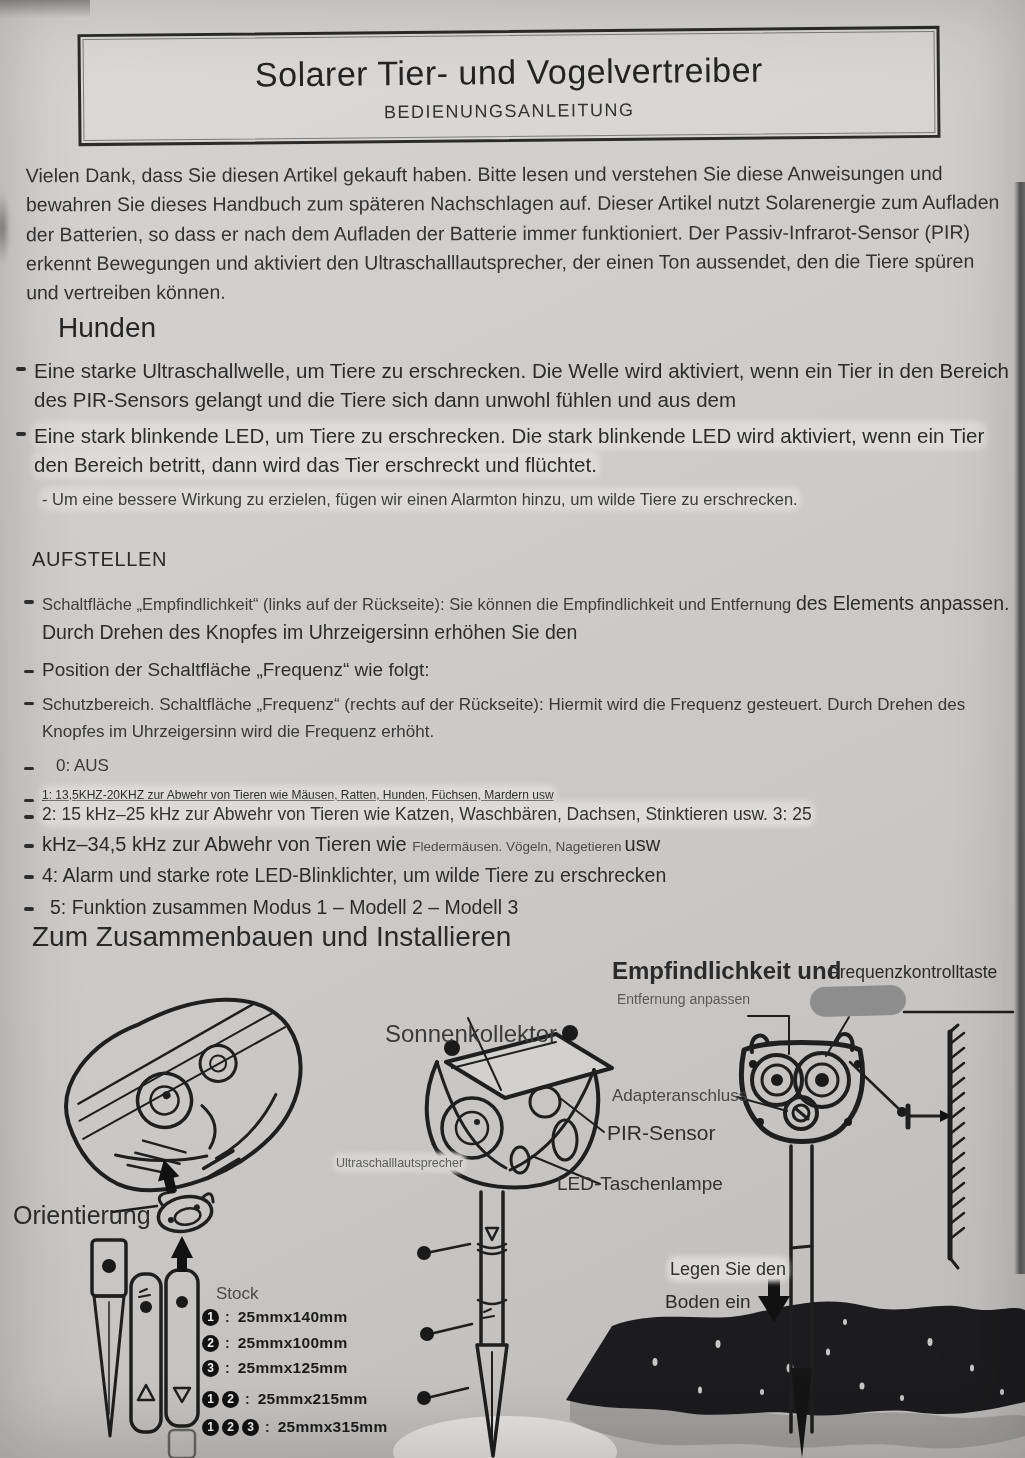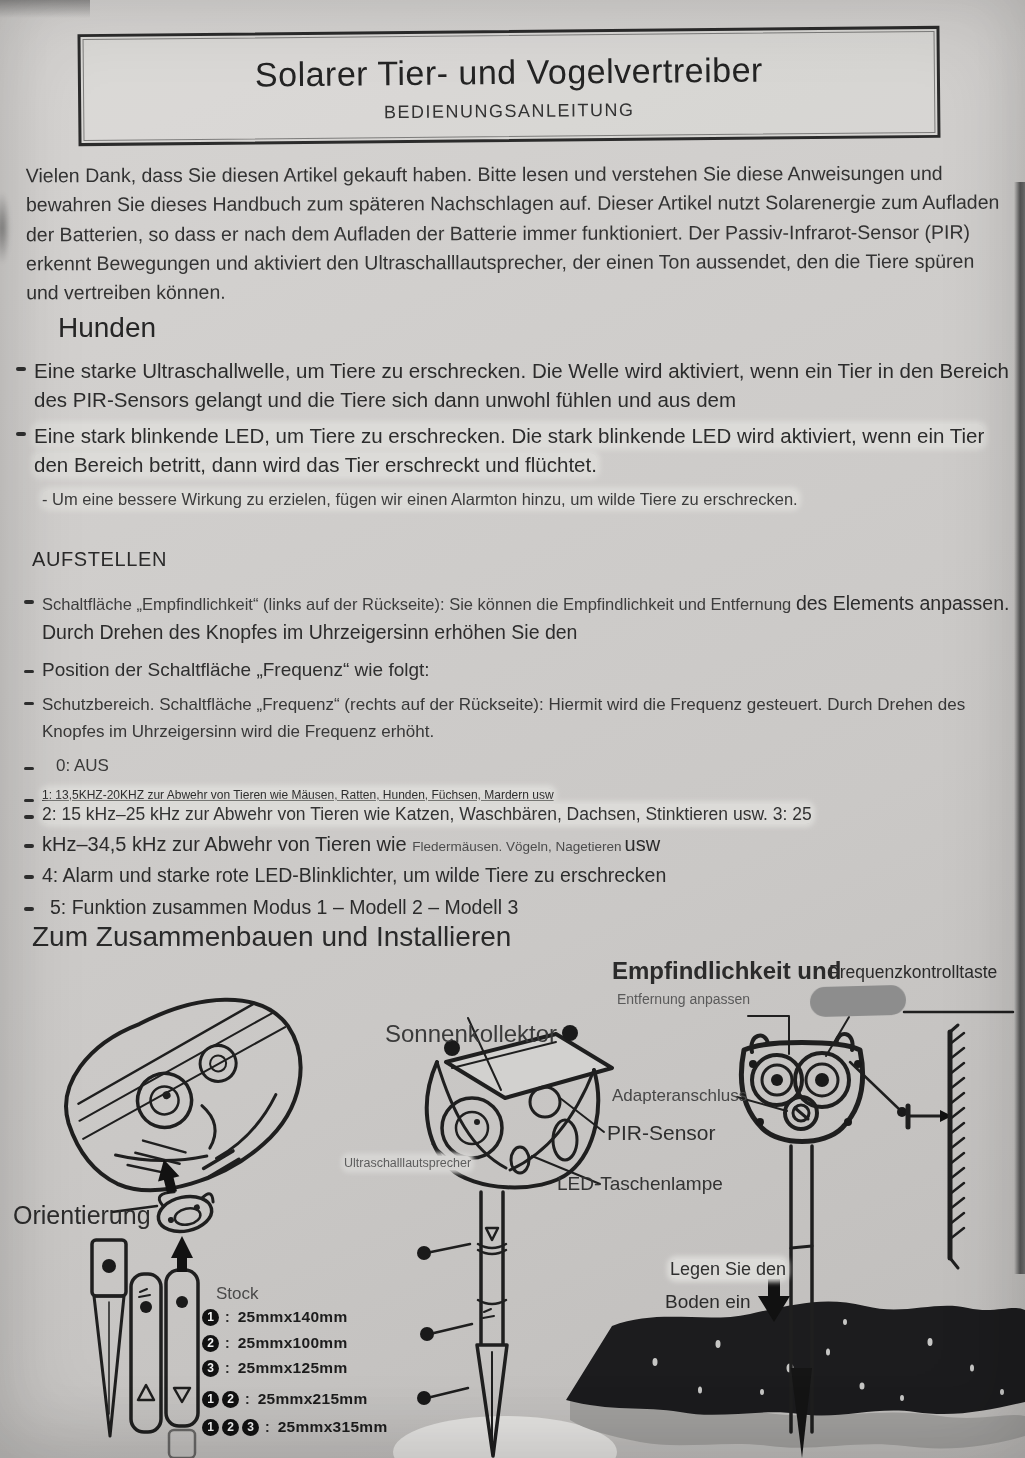--- a/index.html
+++ b/index.html
@@ -51,21 +51,21 @@
   .a-li9{font-size:19.5px;color:#2c2c2c;} .a-li9 .txt{padding-left:8px;}
   
   .lbl{position:absolute;white-space:nowrap;}
   .lbl-sonnen{left:385px;top:996px;font-size:24px;color:#3a3a3a;margin-top:24px;}
   .lbl-empf1{left:612px;top:957px;font-size:24px;color:#2b2b2b;font-weight:bold;}
   .lbl-empf2{left:617px;top:991px;font-size:14px;color:#5a5a5a;}
   .lbl-freq{left:829px;top:962px;font-size:17.5px;color:#2b2b2b;}
   .lbl-adapter{left:612px;top:1086px;font-size:17px;color:#474747;}
   .lbl-pir{left:607px;top:1121px;font-size:21px;color:#2f2f2f;}
   .lbl-led{left:557px;top:1173px;font-size:19px;color:#333;}
-  .lbl-ultra{left:344px;top:1156px;font-size:12.5px;color:#5d5d5d;background:#d6d5d3;box-shadow:0 0 4px 3px #d6d5d3;border-radius:5px;}
+  .lbl-ultra{left:336px;top:1156px;font-size:12.5px;color:#5d5d5d;background:#d6d5d3;box-shadow:0 0 4px 3px #d6d5d3;border-radius:5px;}
   .lbl-orient{left:13px;top:1201px;font-size:25px;color:#2c2c2c;}
   .lbl-legen1{left:670px;top:1259px;font-size:18px;color:#2f2f2f;}
   .lbl-legen2{left:665px;top:1291px;font-size:19px;color:#2b2b2b;}
   .redaction{position:absolute;left:810px;top:986px;width:96px;height:30px;border-radius:15px;background:#8d8d8d;transform:rotate(-1.5deg);filter:blur(.4px);}
   
   .stock-h{position:absolute;left:216px;top:1284px;font-size:17px;color:#4a4a4a;}
   .stock-row{position:absolute;display:flex;align-items:center;gap:3px;left:202px;}
   .sr1{top:1308px;} .sr2{top:1334px;} .sr3{top:1359px;} .sr4{top:1390px;} .sr5{top:1418px;}
   .badge{width:17px;height:17px;border-radius:50%;background:#121212;color:#f2f2f2;
     display:inline-flex;align-items:center;justify-content:center;font-size:12px;font-weight:bold;flex:0 0 auto;}

